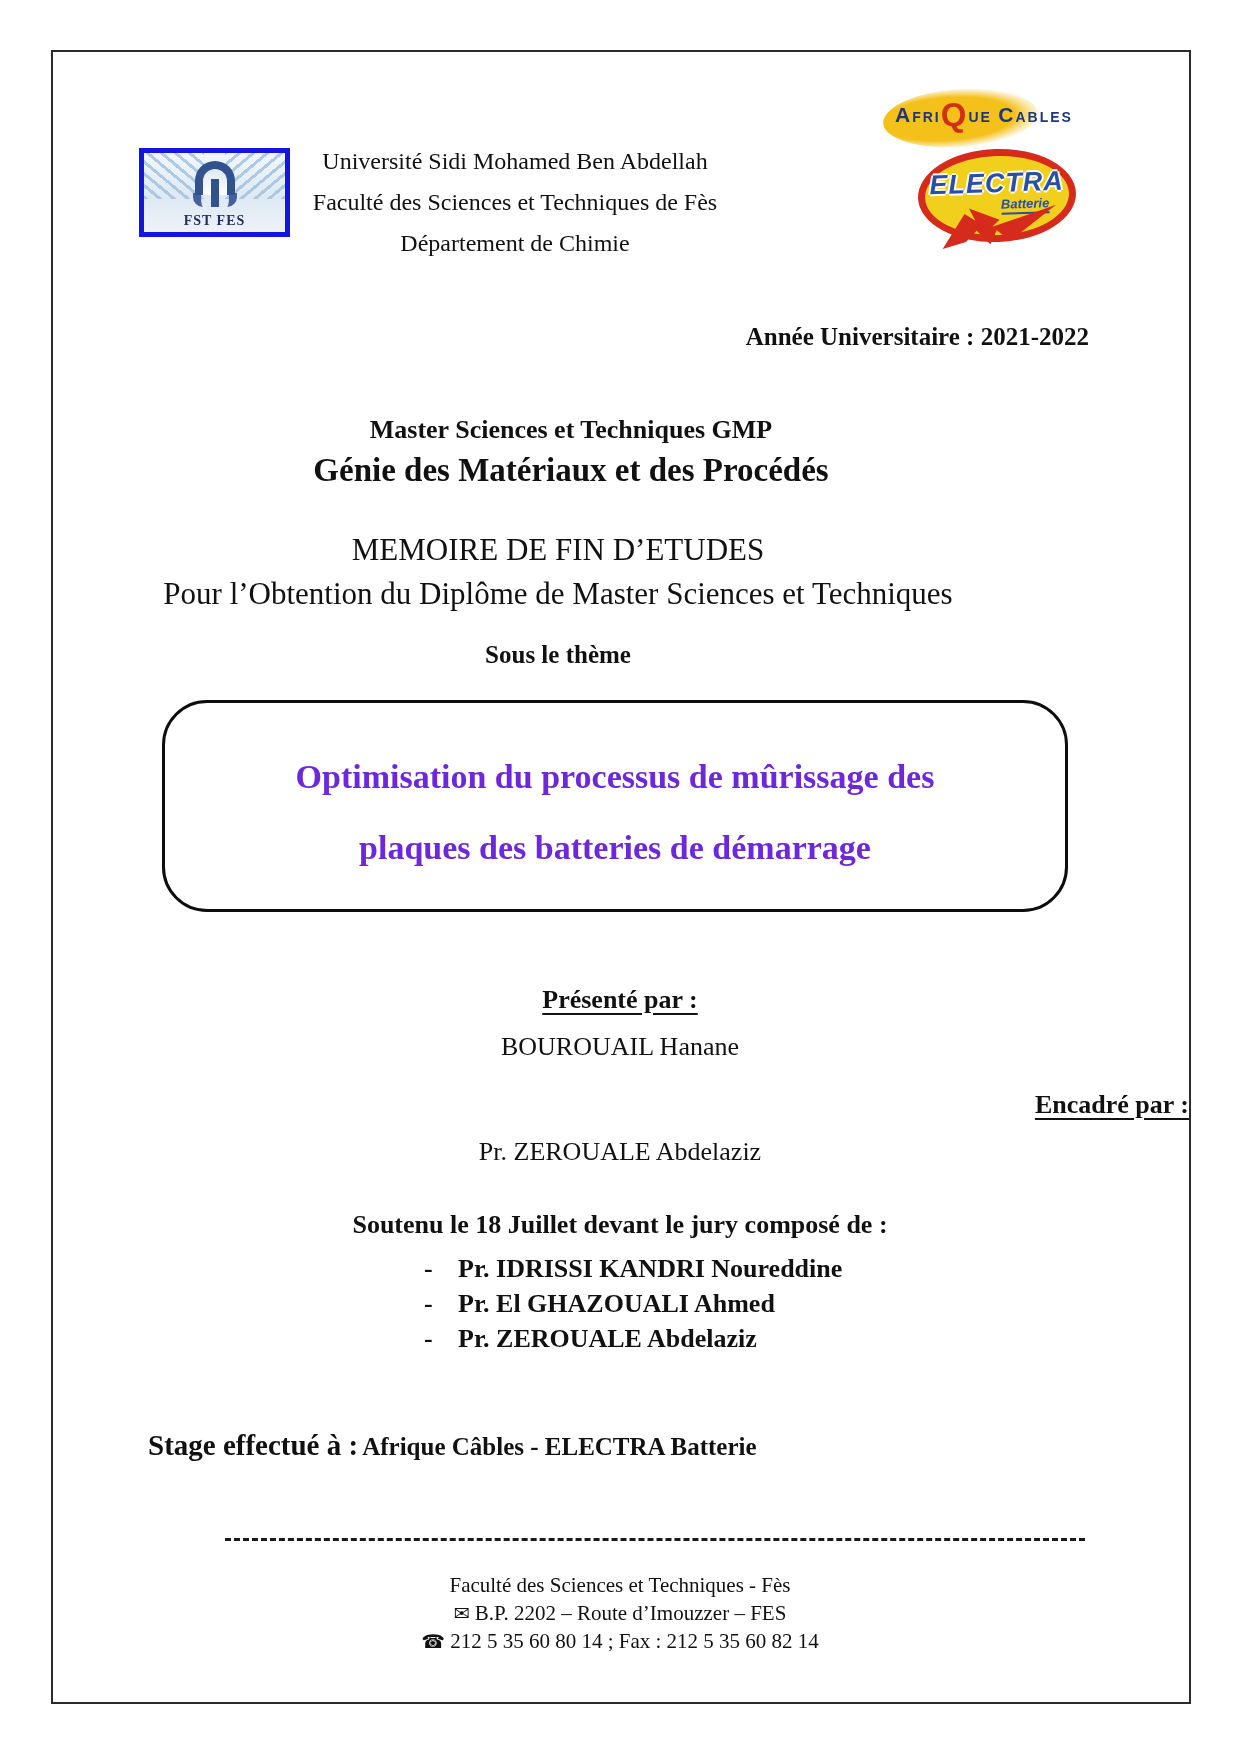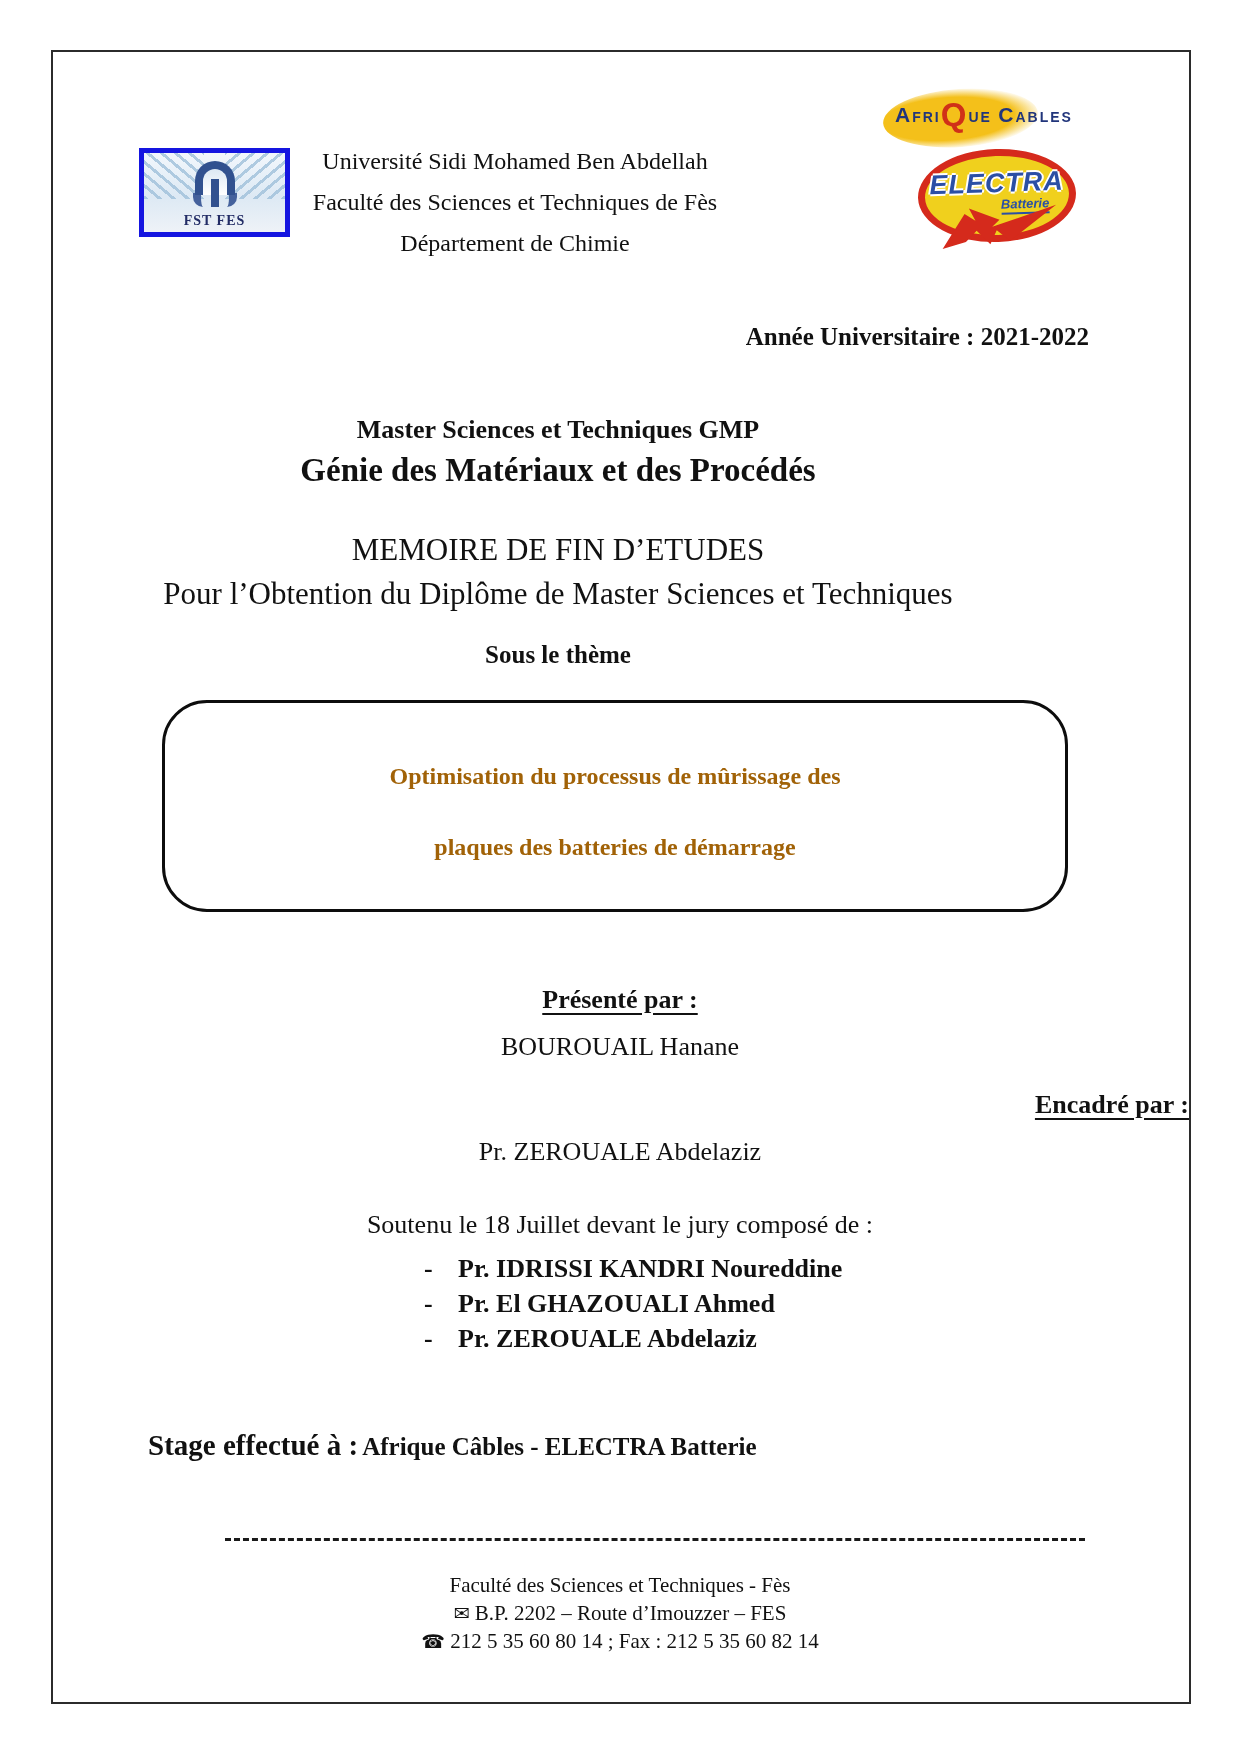--- a/index.html
+++ b/index.html
@@ -81,38 +81,38 @@
     font-style:italic;color:#2b4fa5;border-bottom:2px solid #2b4fa5;padding-bottom:1px;
   }
   .electra-bolt{position:absolute;left:12px;top:48px;width:122px;height:40px;transform:rotate(-5deg);}
   
   .year-line{
     position:absolute;left:51px;top:322px;width:1038px;text-align:right;
     font-size:25px;font-weight:bold;line-height:30px;
   }
   .centered-558{position:absolute;left:51px;width:1014px;text-align:center;}
   .centered-620{position:absolute;left:51px;width:1138px;text-align:center;margin-top:20px;}
-  .program{top:410px;font-size:26px;font-weight:bold;line-height:40px;}
+  .program{top:410px;font-size:26px;font-weight:bold;line-height:40px;padding-left:13px;}
   .program .big{font-size:33px;}
   .memoire{top:528px;font-size:31px;line-height:44px;}
   .theme-label{top:640px;font-size:25px;font-weight:bold;line-height:30px;}
   .title-box{
     position:absolute;left:162px;top:700px;width:906px;height:212px;
     border:3px solid #0d0d0d;border-radius:45px;box-sizing:border-box;
     text-align:center;padding-top:38px;
   }
   .title-box .t{
-    font-size:24px;font-weight:bold;color:#a16207;line-height:71px;
+    font-size:34px;font-weight:bold;color:#6d28d9;line-height:71px;
   }
   .label-underline{text-decoration:underline;text-underline-offset:5px;text-decoration-thickness:2px;}
   .presented-label{top:965px;font-size:26px;font-weight:bold;line-height:30px;}
   .author{top:1012px;font-size:26px;line-height:30px;}
   .supervised-label{top:1070px;font-size:26px;font-weight:bold;line-height:30px;text-align:right;}
   .supervisor{top:1117px;font-size:26px;line-height:30px;}
-  .jury-intro{top:1190px;font-size:26px;font-weight:normal;line-height:30px;}
+  .jury-intro{top:1190px;font-size:26px;font-weight:bold;line-height:30px;}
   .jury-list{position:absolute;left:424px;top:1251px;font-size:26px;font-weight:bold;}
   .jury-item{display:flex;line-height:35px;}
   .jury-dash{width:34px;}
   .internship{position:absolute;left:148px;top:1428px;line-height:34px;white-space:nowrap;}
   .internship .lbl{font-size:29px;font-weight:bold;}
   .internship .val{font-size:25px;font-weight:bold;}
   
   .footer-sep{
     position:absolute;left:225px;top:1538px;width:860px;height:0;
     border-top:3px dashed #1a1a1a;

